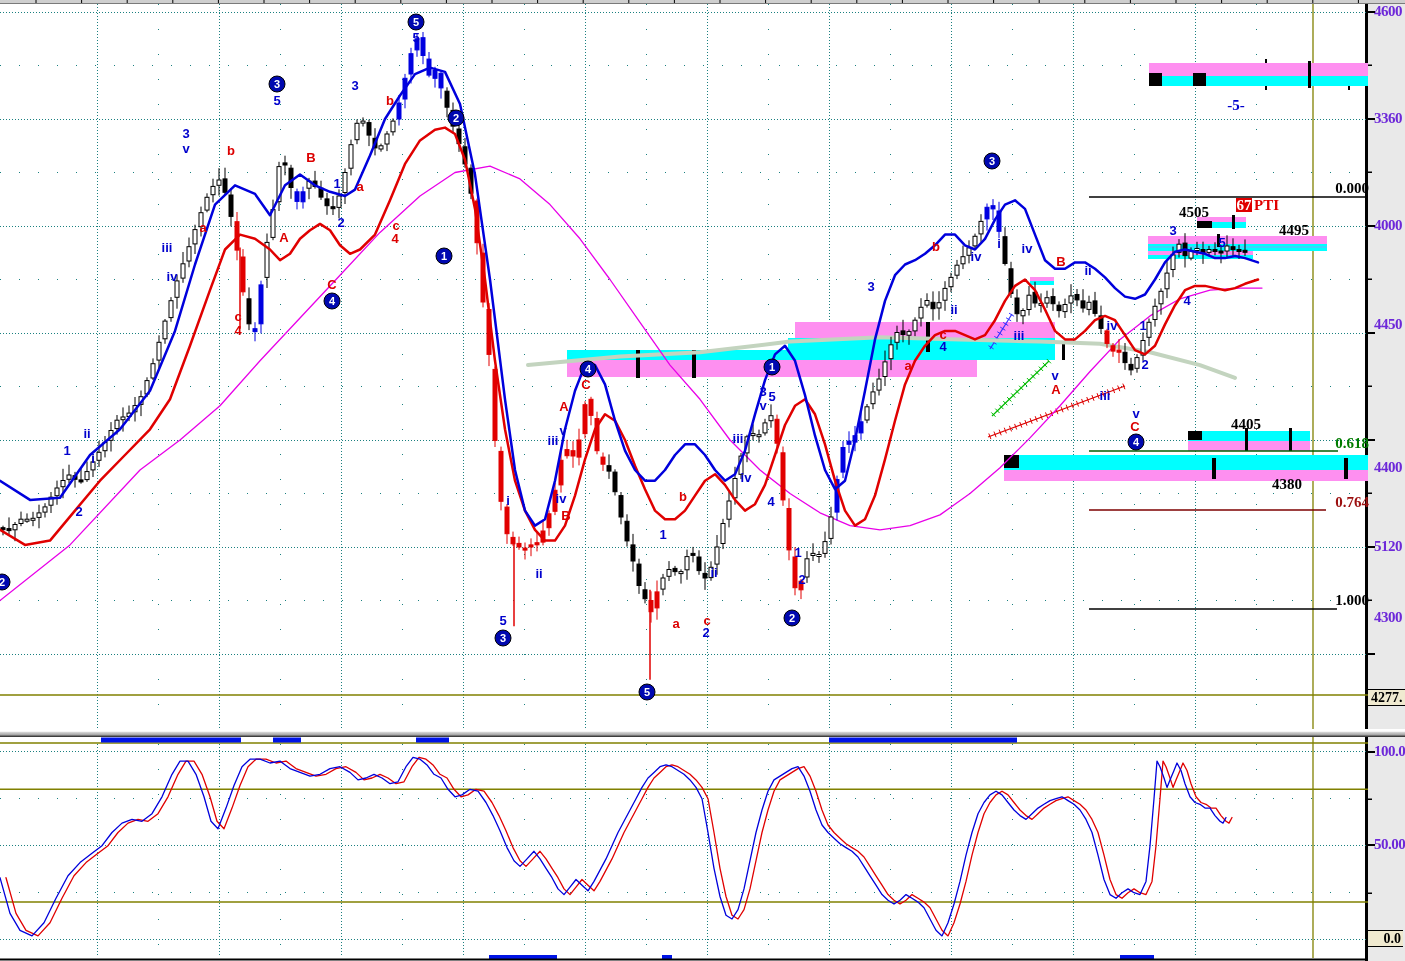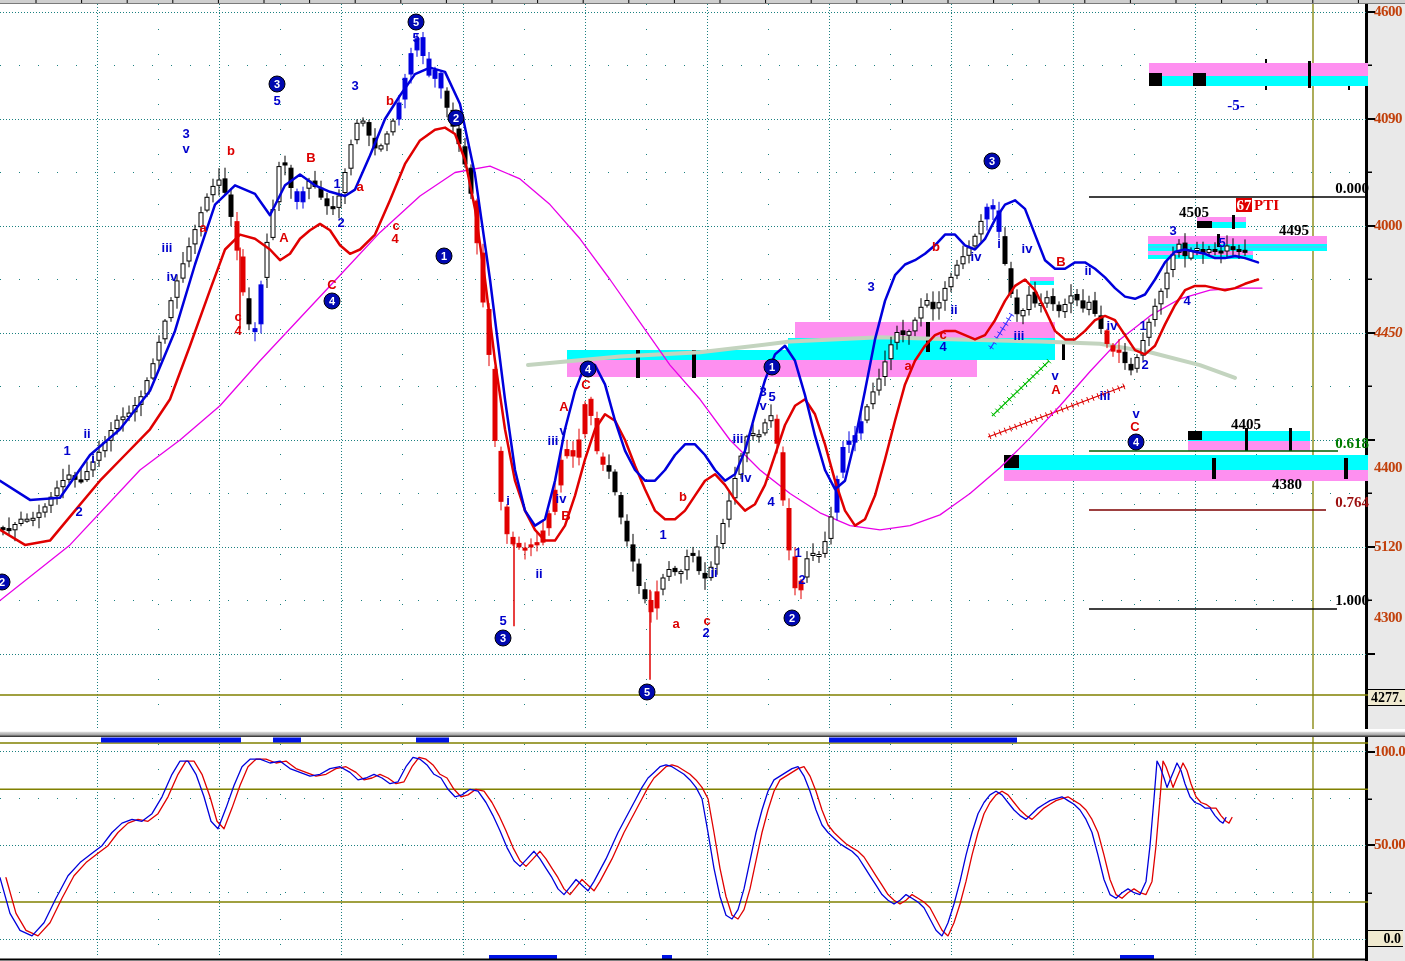--- a/index.html
+++ b/index.html
@@ -3,35 +3,35 @@
 <meta charset="utf-8">
 <style>
   html,body{margin:0;padding:0;background:#fff;}
   #app{position:relative;width:1405px;height:961px;overflow:hidden;background:#fff;
        font-family:"Liberation Sans",sans-serif;}
   #right-panel{position:absolute;left:1368px;top:0;width:37px;height:961px;background:#e9e9e9;z-index:1;}
   #border-left{position:absolute;left:1365px;top:0;width:3px;height:961px;background:#000;z-index:2;}
   #chart-svg{position:absolute;left:0;top:0;z-index:3;}
   #divider{position:absolute;left:0;top:729px;width:1405px;height:8px;z-index:4;
      background:linear-gradient(#ffffff 0%,#ffffff 28%,#cccccc 45%,#aaaaaa 70%,#555555 88%,#222222 100%);}
-  .axlab{position:absolute;left:6px;color:#c2410c;font:bold 15px "Liberation Serif",serif;
+  .axlab{position:absolute;left:6px;color:#6d28d9;font:bold 15px "Liberation Serif",serif;
      white-space:nowrap;letter-spacing:-0.5px;}
   .pricebox{position:absolute;left:0;width:36px;height:15px;border-top:1px solid #000;border-bottom:1px solid #000;
      background:#f0ead0;color:#000;font:bold 14px "Liberation Serif",serif;line-height:15px;}
 </style>
 </head>
 <body>
 
 <div id="app">
   <div id="right-panel">
     <div id="axis-labels">
         <div class="axlab" style="top: 3px;">4600</div>
-        <div class="axlab" style="top: 110px;">4090</div>
+        <div class="axlab" style="top: 110px;">3360</div>
         <div class="axlab" style="top: 217px;">4000</div>
-        <div class="axlab" style="top: 324px; font-style: italic;">4450</div>
+        <div class="axlab" style="top: 316px;">4450</div>
         <div class="axlab" style="top: 431px; margin-top: 28px;">4400</div>
         <div class="axlab" style="top: 538px;">5120</div>
         <div class="axlab" style="top: 609px;">4300</div>
         <div class="axlab" style="top: 743px;">100.0</div>
         <div class="axlab" style="top: 836px;">50.00</div>
       </div>
     <div class="pricebox" id="last-price-box" style="padding-left: 3px; top: 689px;">4277.</div>
     <div class="pricebox" id="osc-zero-box" style="text-align: right; padding-right: 2px; width: 33px; top: 930px;">0.0</div>
   </div>
   <div id="border-left"></div>

